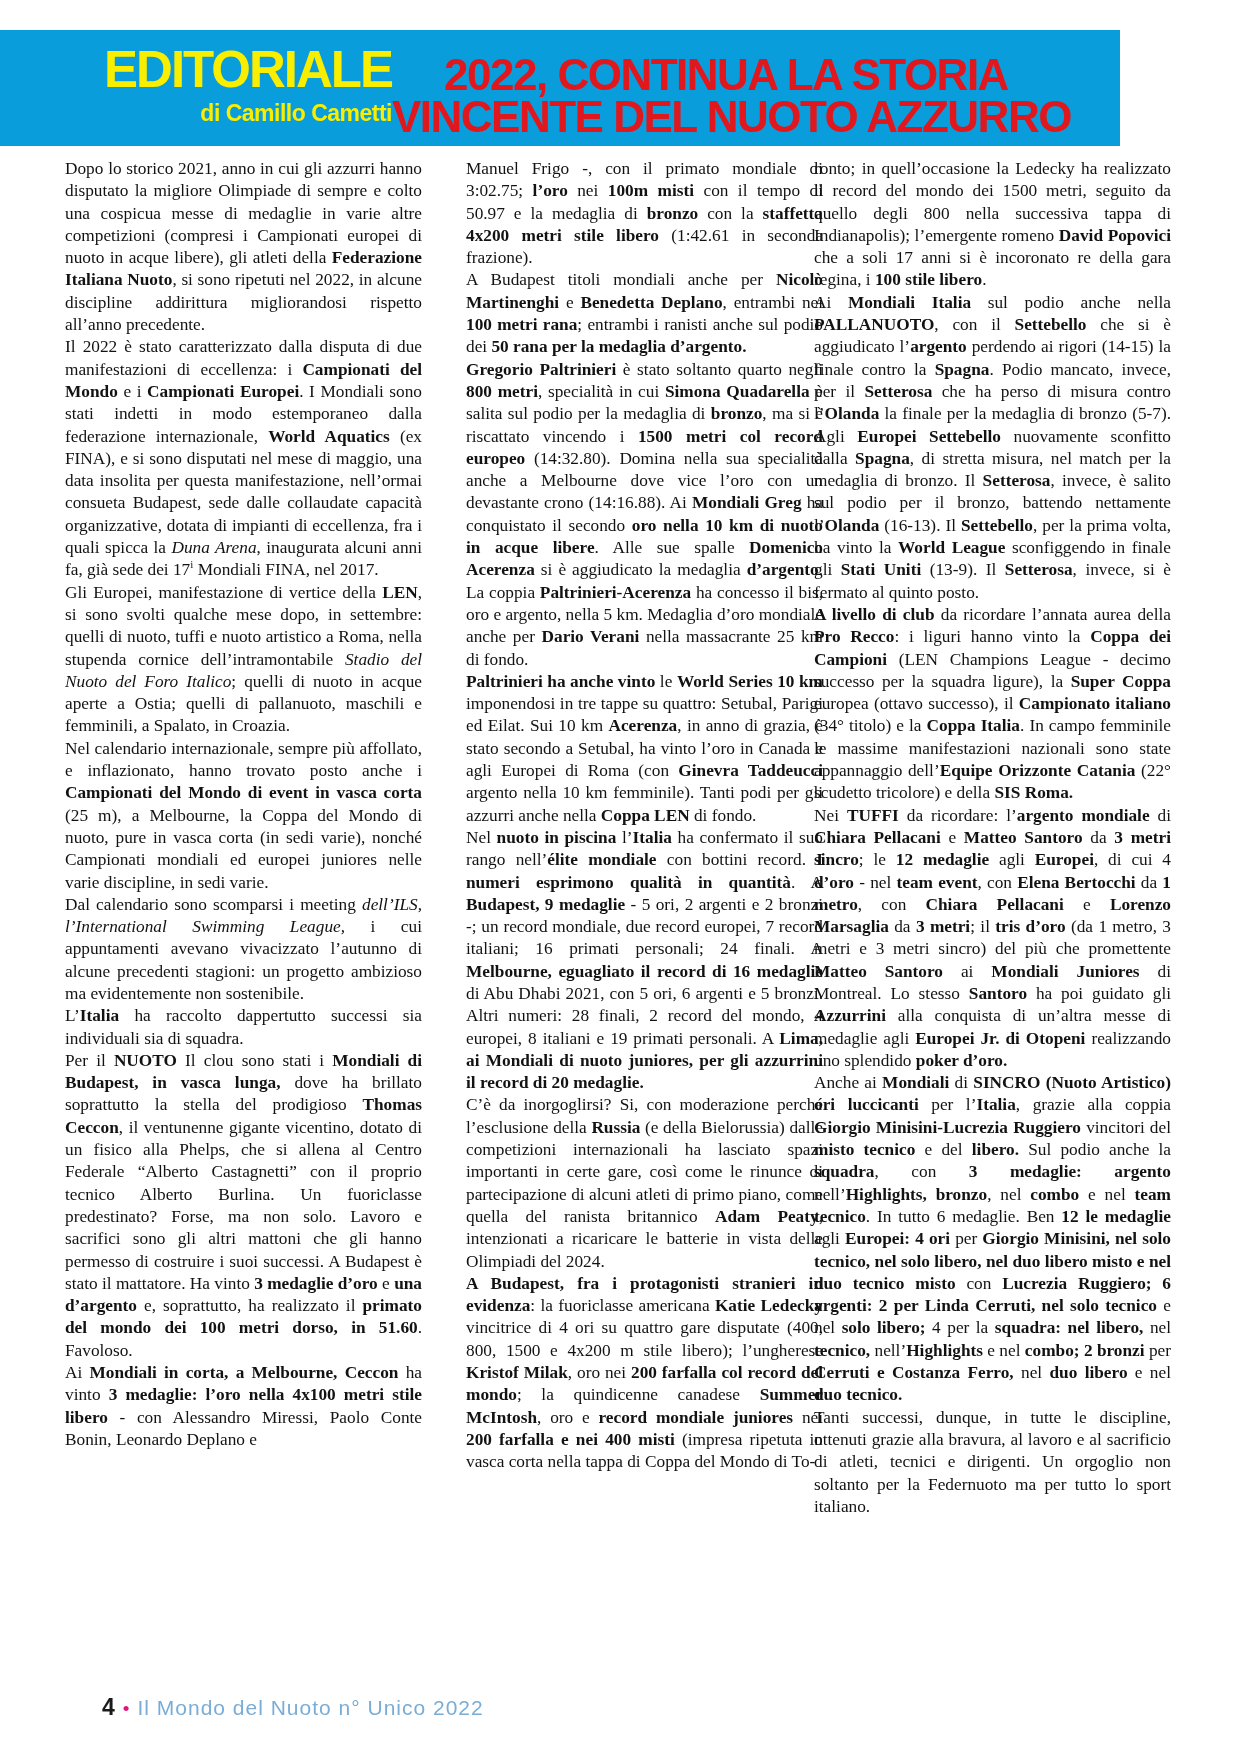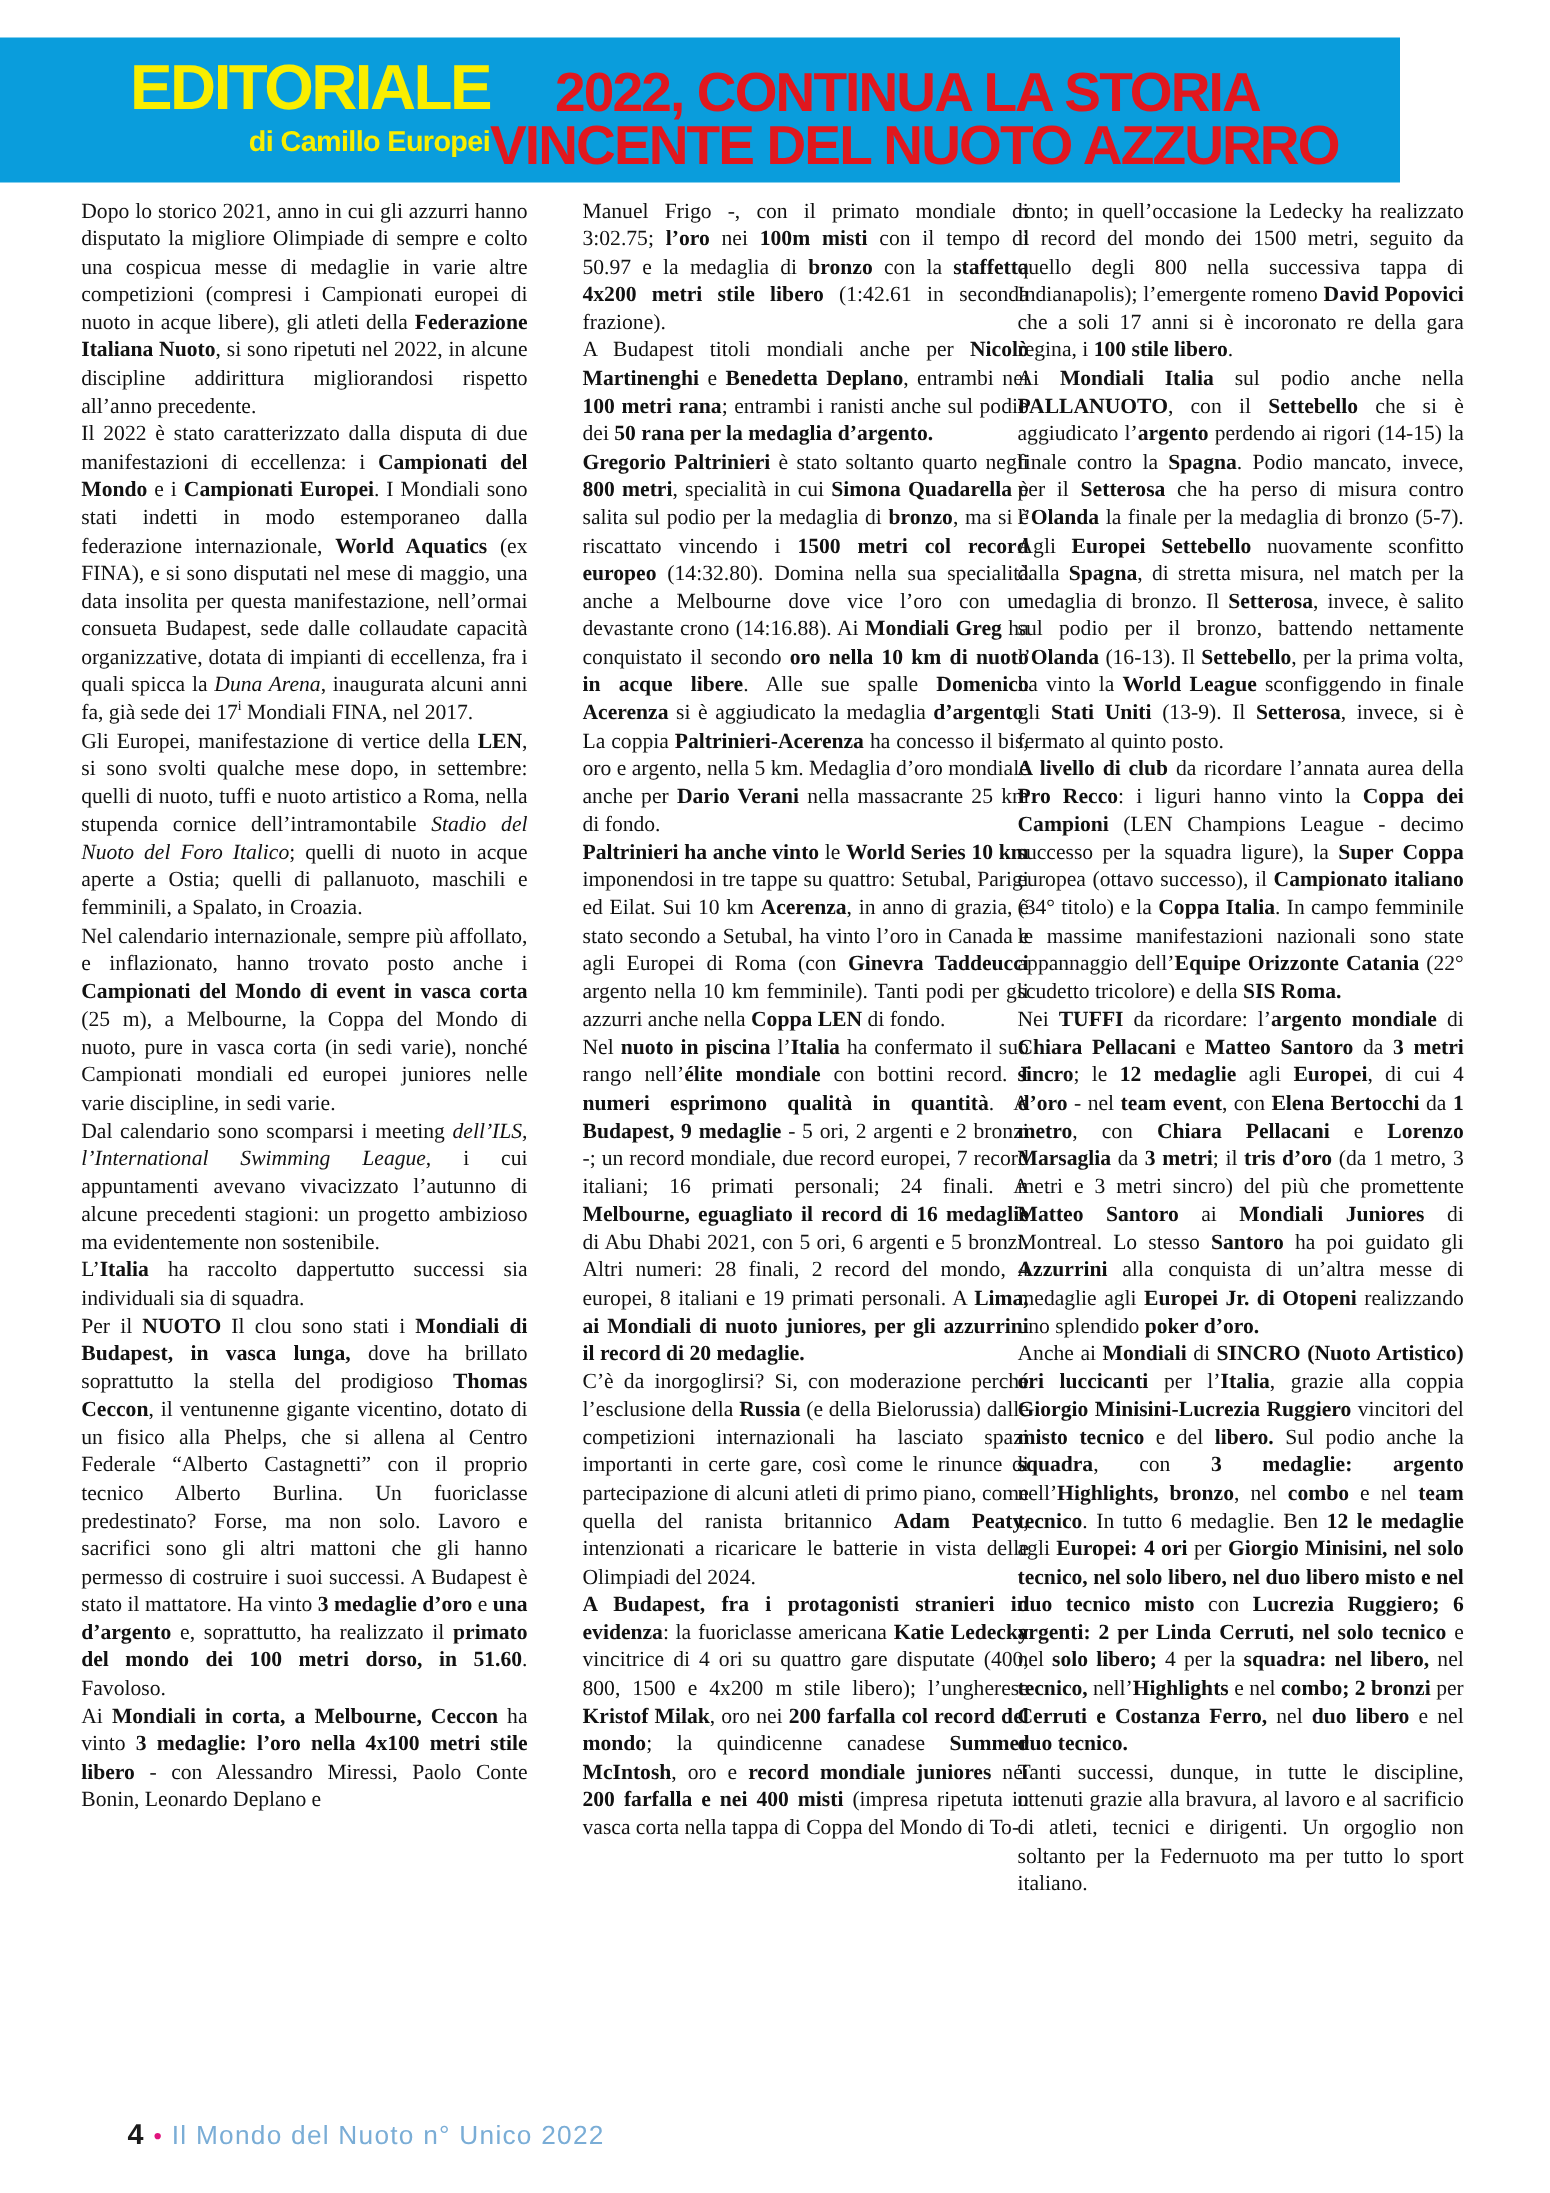--- a/index.html
+++ b/index.html
@@ -42,21 +42,21 @@
   .pagenum{color:#1a1a1a;font-weight:bold;font-size:23px;}
   .dot{color:var(--dot,#e0147d);margin:0 8px;font-size:19px;}
   .mag{color:var(--footmag,#7aadd6);letter-spacing:1px;}
 </style>
 </head>
 <body>
 
 <div class="band">
   <div class="kicker-block">
     <div class="kicker">EDITORIALE</div>
-    <div class="byline">di Camillo Europei</div>
+    <div class="byline">di Camillo Cametti</div>
   </div>
   <div class="title-block">
     <div class="title-line">2022, CONTINUA LA STORIA</div>
     <div class="title-line">VINCENTE DEL NUOTO AZZURRO</div>
   </div>
 </div>
 
 <div class="col" id="col1">
     <p>Dopo lo storico 2021, anno in cui gli azzurri hanno disputato la migliore Olimpiade di sempre e colto una cospicua messe di medaglie in varie altre competizioni (compresi i Campionati europei di nuoto in acque libere), gli atleti della <span class="b">Federazione Italiana Nuoto</span>, si sono ripetuti nel 2022, in alcune discipline addirittura migliorandosi rispetto all’anno precedente.</p>
     <p>Il 2022 è stato caratterizzato dalla disputa di due manifestazioni di eccellenza: i <span class="b">Campionati del Mondo</span> e i <span class="b">Campionati Europei</span>. I Mondiali sono stati indetti in modo estemporaneo dalla federazione internazionale, <span class="b">World Aquatics</span> (ex FINA), e si sono disputati nel mese di maggio, una data insolita per questa manifestazione, nell’ormai consueta Budapest, sede dalle collaudate capacità organizzative, dotata di impianti di eccellenza, fra i quali spicca la <span class="i">Duna Arena</span>, inaugurata alcuni anni fa, già sede dei 17<span class="sup">i</span> Mondiali FINA, nel 2017.</p>

